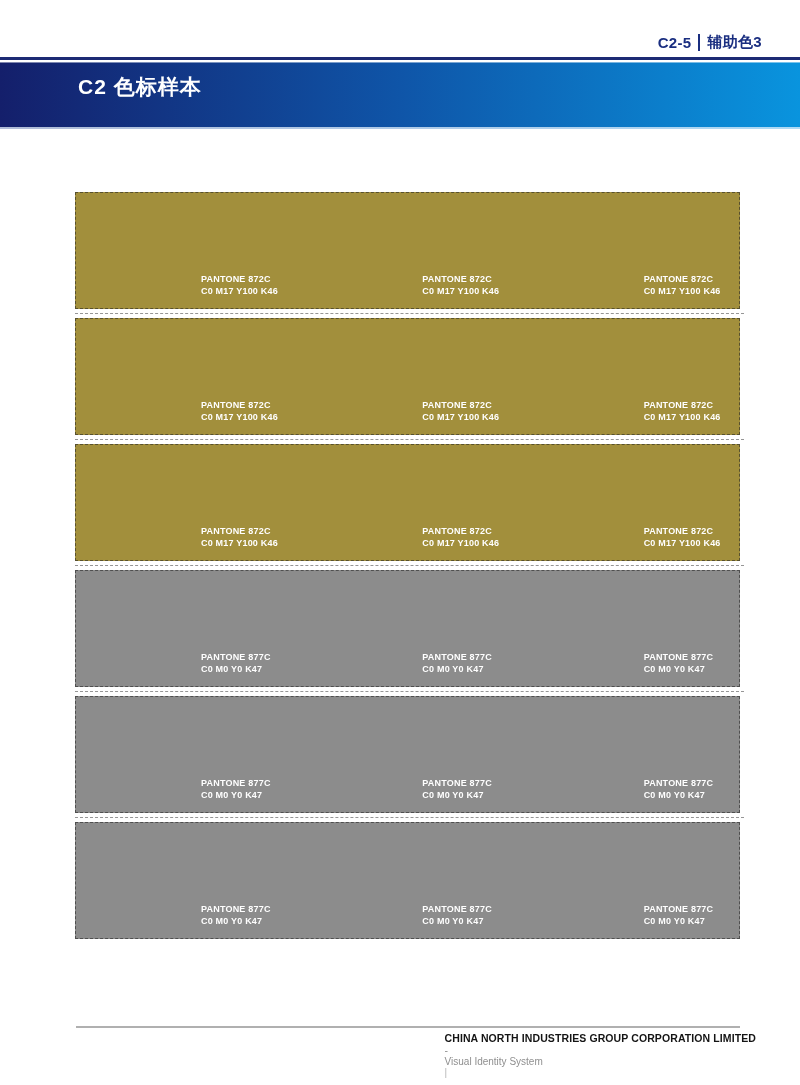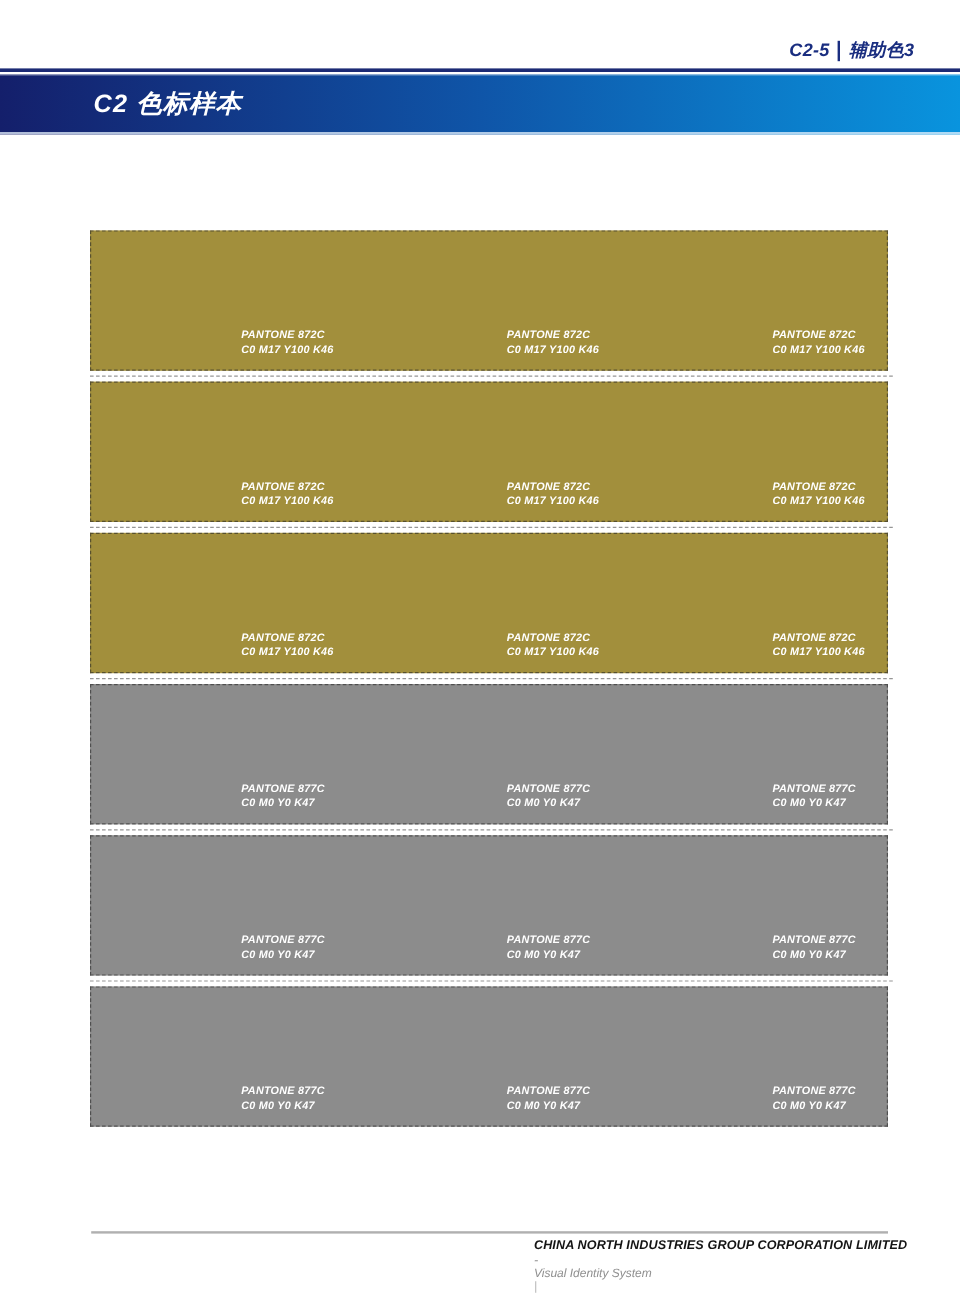--- a/index.html
+++ b/index.html
@@ -1,31 +1,30 @@
 <!DOCTYPE html>
 <html><head>
 <meta charset="utf-8">
 <style>
   html,body{margin:0;padding:0;background:#fff;}
   .page{
     position:relative;width:800px;height:1085px;background:#ffffff;overflow:hidden;
     font-family:"Liberation Sans","DejaVu Sans",sans-serif;
-    font-style:italic;
   }
   
   .header-tag{
     position:absolute;top:33px;right:38px;display:flex;align-items:center;
     color:#1a2e80;font-weight:bold;font-size:15px;letter-spacing:.3px;
   }
   .header-tag .divider{width:2px;height:17px;background:#1a2e80;margin:0 7px;}
   
   .top-rule{position:absolute;top:57px;left:0;width:800px;height:3px;background:#1c2a74;}
   
   .banner{
-    position:absolute;top:62px;left:0;width:800px;height:50px;
+    position:absolute;top:62px;left:0;width:800px;height:67px;
     background:linear-gradient(90deg,#141f6b 0%,#0f55a8 50%,#0994de 100%);
     box-shadow:inset 0 1px 0 rgba(255,255,255,.45), inset 0 -2px 0 rgba(230,242,252,.75);
   }
   .banner .title{
     position:absolute;left:78px;top:0;line-height:50px;color:#ffffff;
     font-size:21px;font-weight:bold;letter-spacing:1px;white-space:nowrap;
   }
   
   .swatch-grid{position:absolute;left:75px;top:192px;width:665px;}
   .sw-row{height:117px;display:flex;border:1px dashed rgba(40,40,40,.6);box-sizing:border-box;align-items:flex-end;}

